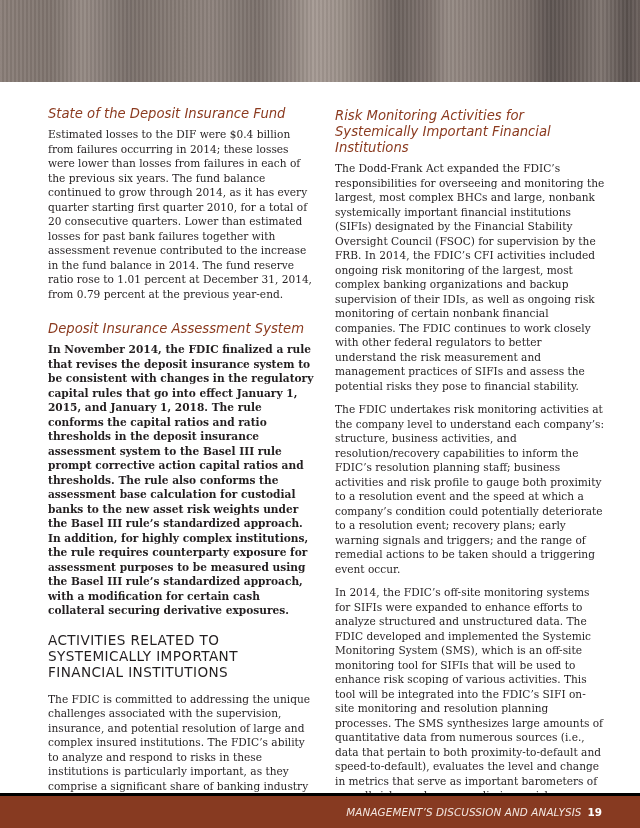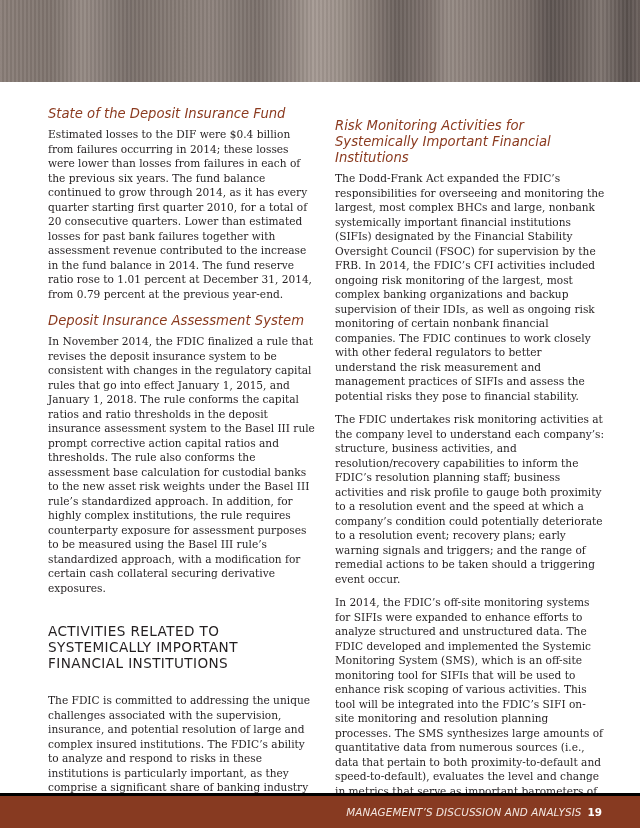--- a/index.html
+++ b/index.html
@@ -31,24 +31,24 @@
     .subhead {
       font-family: "DejaVu Sans", sans-serif;
       font-style: italic; font-weight: normal;
       color: #8b3a1f; font-size: 13.2px; line-height: 16px;
       margin: 0 0 5px 0;
     }
     .section-head {
       font-family: "DejaVu Sans", sans-serif;
       font-weight: normal; color: #231f20;
       font-size: 13.6px; line-height: 16px; letter-spacing: 0.4px;
-      margin: 0 0 22px 0;
+      margin: 0 0 12px 0;
     }
     p { margin: 0 0 9px 0; }
-    .tight { margin-bottom: 28px; }
+    .tight { margin-bottom: 14px; font-weight: bold; }
     .footer {
       position: absolute; left: 0; top: 793px; width: 640px; height: 35px;
       background: #873a21;
       border-top: 3px solid #000000;
     }
     .footer-text {
       position: absolute; right: 38px; top: 9px;
       font-family: "DejaVu Sans", sans-serif;
       color: #f3e6e0; font-size: 10.4px; line-height: 14px;
     }
@@ -57,31 +57,31 @@
   </style>
 </head>
 <body>
 
 <div class="banner"></div>
 
 <div class="col left">
   <h3 class="subhead">State of the Deposit Insurance Fund</h3>
   <p>Estimated losses to the DIF were $0.4 billion from failures occurring in 2014; these losses were lower than losses from failures in each of the previous six years.  The fund balance continued to grow through 2014, as it has every quarter starting first quarter 2010, for a total of 20 consecutive quarters.  Lower than estimated losses for past bank failures together with assessment revenue contributed to the increase in the fund balance in 2014.  The fund reserve ratio rose to 1.01 percent at December 31, 2014, from 0.79 percent at the previous year-end.</p>
 
-  <h3 class="subhead" style="margin-top:12px;">Deposit Insurance Assessment System</h3>
+  <h3 class="subhead" style="margin-top:20px;">Deposit Insurance Assessment System</h3>
   <p class="tight">In November 2014, the FDIC finalized a rule that revises the deposit insurance system to be consistent with changes in the regulatory capital rules that go into effect January 1, 2015, and January 1, 2018.  The rule conforms the capital ratios and ratio thresholds in the deposit insurance assessment system to the Basel III rule prompt corrective action capital ratios and thresholds.  The rule also conforms the assessment base calculation for custodial banks to the new asset risk weights under the Basel III rule’s standardized approach.  In addition, for highly complex institutions, the rule requires counterparty exposure for assessment purposes to be measured using the Basel III rule’s standardized approach, with a modification for certain cash collateral securing derivative exposures.</p>
 
   <h2 class="section-head">ACTIVITIES RELATED TO SYSTEMICALLY IMPORTANT FINANCIAL INSTITUTIONS</h2>
 
   <p>The FDIC is committed to addressing the unique challenges associated with the supervision, insurance, and potential resolution of large and complex insured institutions.  The FDIC’s ability to analyze and respond to risks in these institutions is particularly important, as they comprise a significant share of banking industry assets.  The FDIC’s programs related to complex financial institutions provide for a consistent approach to large bank supervision nationwide, allows for the analysis of financial institution risks on an individual and comparative basis, and enables a quick response to risks identified at large institutions.  Given the concentration of risk in these institutions, the</p>
 </div>
 
 <div class="col right">
 
-  <h3 class="subhead" style="margin-top:12px;">Risk Monitoring Activities for Systemically Important Financial Institutions</h3>
+  <h3 class="subhead" style="margin-top:2px;">Risk Monitoring Activities for Systemically Important Financial Institutions</h3>
   <p>The Dodd-Frank Act expanded the FDIC’s responsibilities for overseeing and monitoring the largest, most complex BHCs and large, nonbank systemically important financial institutions (SIFIs) designated by the Financial Stability Oversight Council (FSOC) for supervision by the FRB. In 2014, the FDIC’s CFI activities included ongoing risk monitoring of the largest, most complex banking organizations and backup supervision of their IDIs, as well as ongoing risk monitoring of certain nonbank financial companies.  The FDIC continues to work closely with other federal regulators to better understand the risk measurement and management practices of SIFIs and assess the potential risks they pose to financial stability.</p>
   <p>The FDIC undertakes risk monitoring activities at the company level to understand each company’s: structure, business activities, and resolution/recovery capabilities to inform the FDIC’s resolution planning staff; business activities and risk profile to gauge both proximity to a resolution event and the speed at which a company’s condition could potentially deteriorate to a resolution event; recovery plans; early warning signals and triggers; and the range of remedial actions to be taken should a triggering event occur.</p>
   <p>In 2014, the FDIC’s off-site monitoring systems for SIFIs were expanded to enhance efforts to analyze structured and unstructured data.  The FDIC developed and implemented the Systemic Monitoring System (SMS), which is an off-site monitoring tool for SIFIs that will be used to enhance risk scoping of various activities.  This tool will be integrated into the FDIC’s SIFI on-site monitoring and resolution planning processes.  The SMS synthesizes large amounts of quantitative data from numerous sources (i.e., data that pertain to both proximity-to-default and speed-to-default), evaluates the level and change in metrics that serve as important barometers of overall risk, produces a preliminary risk assessment and comprehensive risk profile report for individual SIFIs, and identifies areas</p>
 </div>
 
 <div class="footer">
   <div class="footer-text">
     <span class="footer-title">MANAGEMENT’S DISCUSSION AND ANALYSIS</span><span class="page-num">19</span>
   </div>
 </div>

